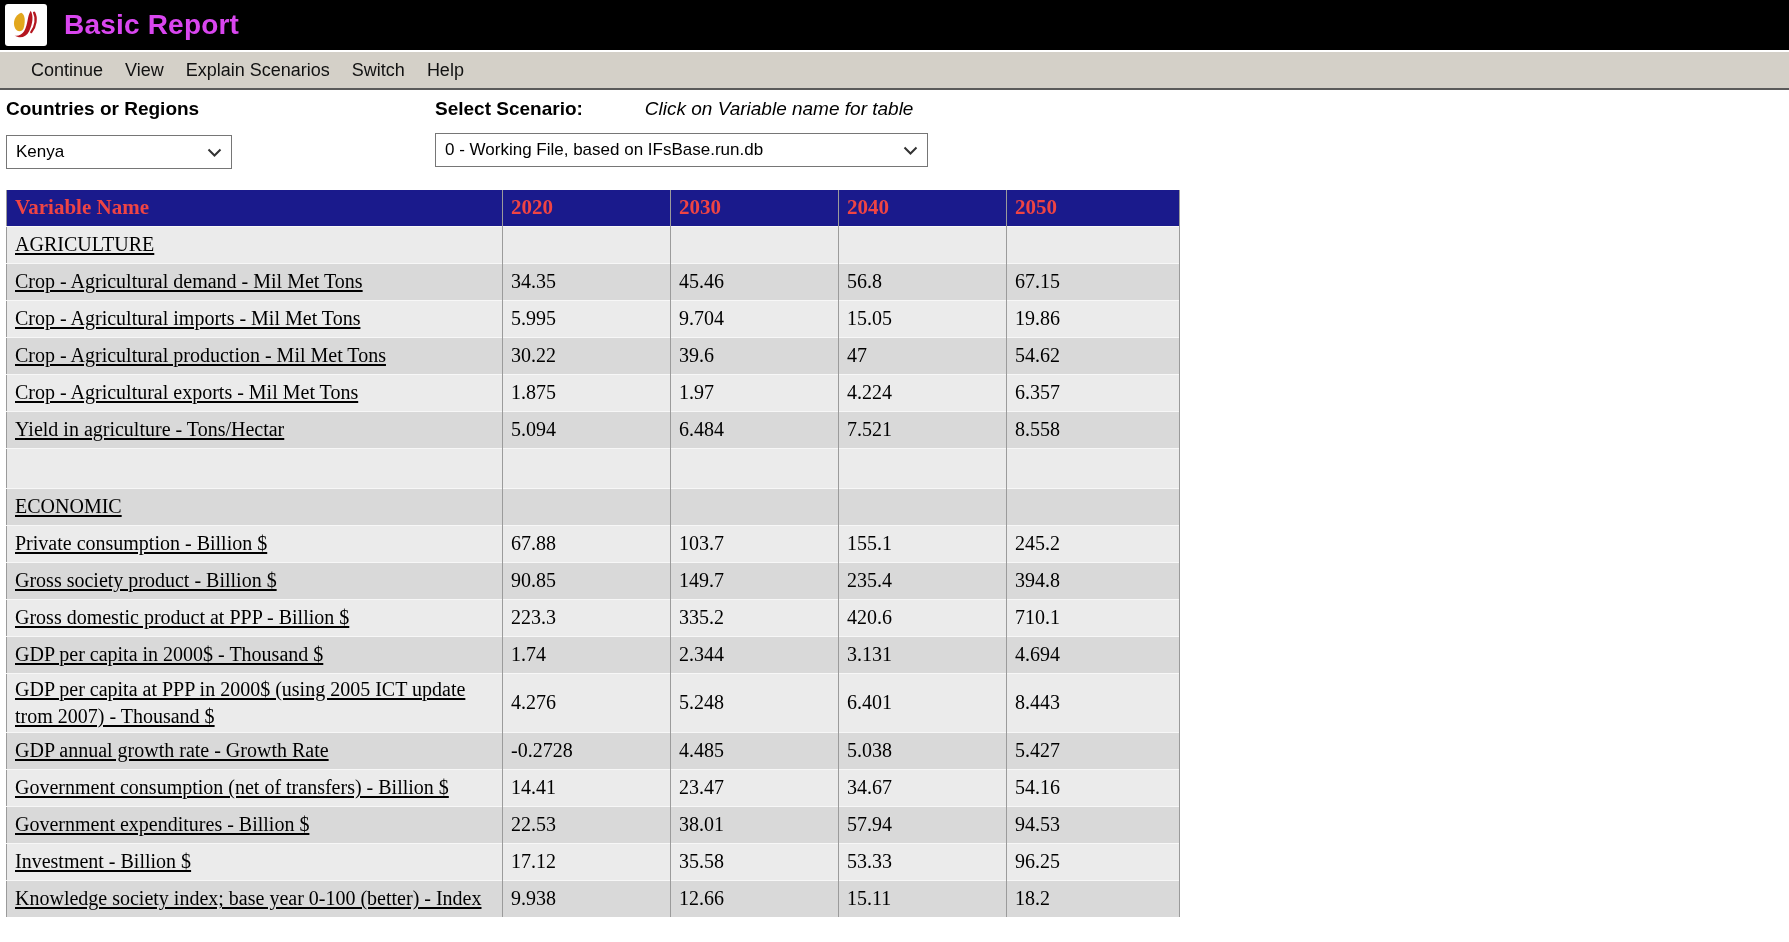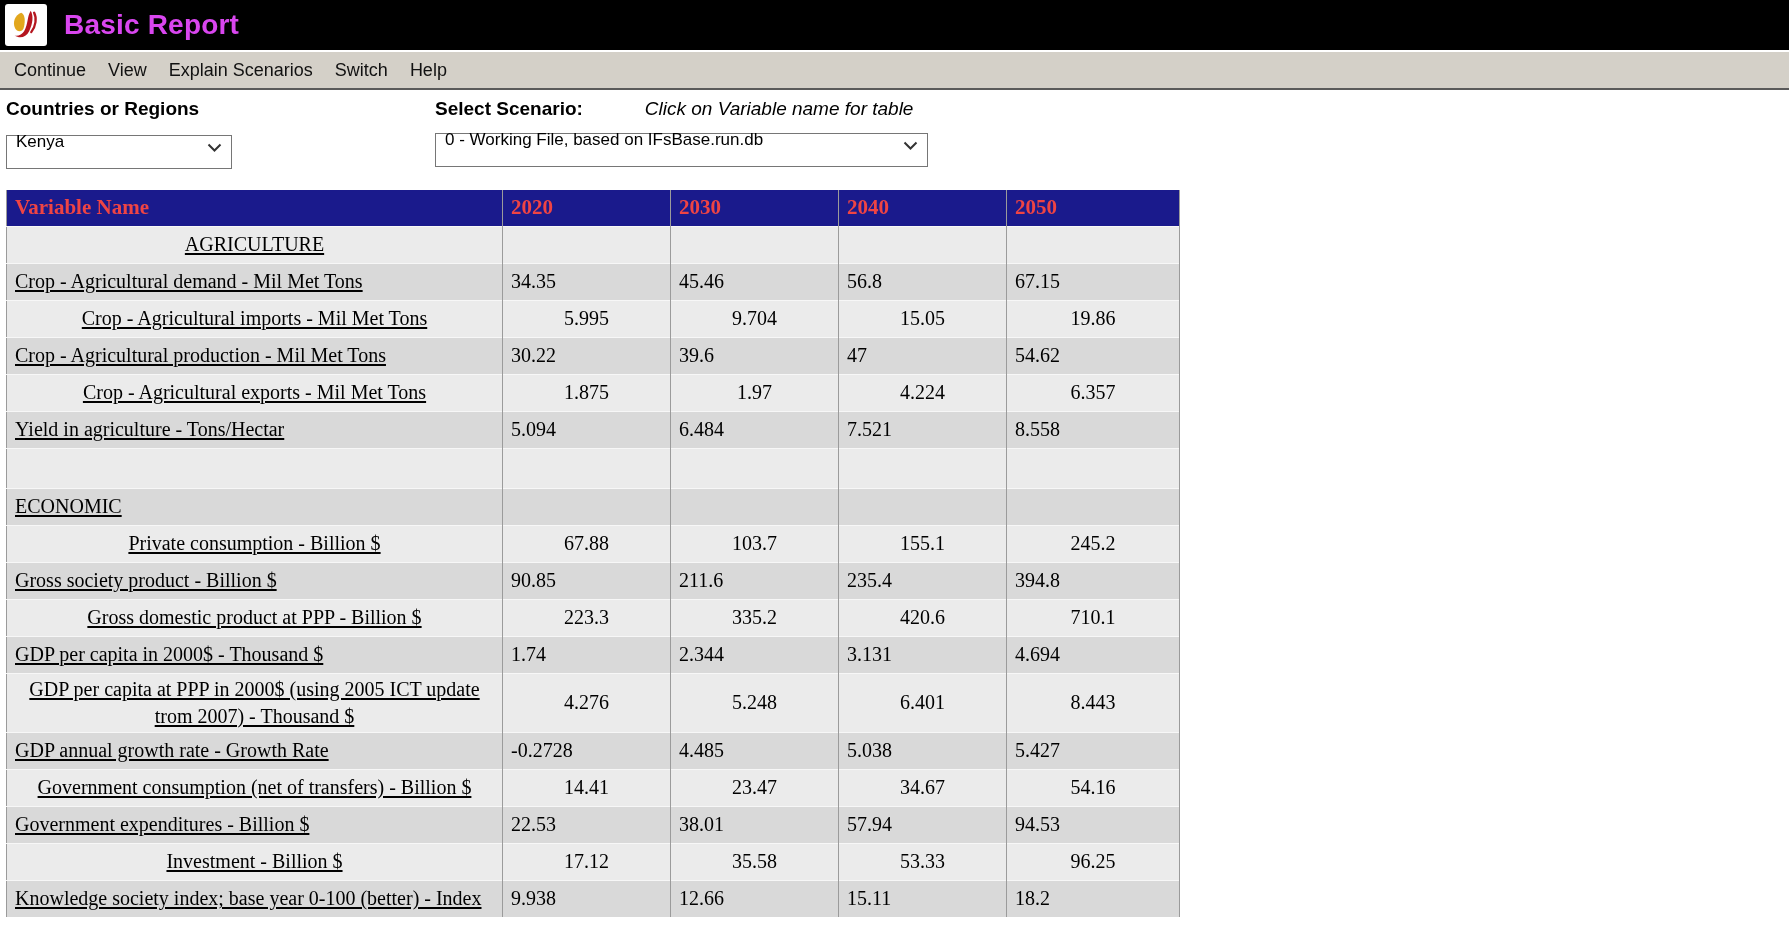--- a/index.html
+++ b/index.html
@@ -27,37 +27,37 @@
   .window-title{
     color:#d946ef;font-size:28px;font-weight:bold;margin-left:17px;
     letter-spacing:.2px;
   }
 
   
   .menubar{
     height:40px;background:var(--menu-bg);
     border-top:2px solid #ffffff;
     border-bottom:2px solid #5a5a5a;
-    display:flex;align-items:center;padding-left:3px;
+    display:flex;align-items:center;padding-left:20px;
   }
   .menu-item{
     font-size:18px;color:#111;padding:0 11px;cursor:default;line-height:36px;
   }
 
   
   .controls{position:relative;height:100px;border-radius:22px;}
   .ctl-group{position:absolute;top:8px;}
   .ctl-left{left:6px;}
   .ctl-right{left:435px;}
   .ctl-label{font-size:19px;font-weight:bold;}
   .ctl-labelrow{display:flex;align-items:baseline;}
   .hint{font-size:19px;font-style:italic;font-weight:normal;margin-left:62px;}
   .selectbox{
     margin-top:15px;height:31px;background:#fff;border:1px solid #767676;
-    display:flex;align-items:flex-end;justify-content:space-between;
+    display:flex;align-items:center;justify-content:space-between;
     padding:16px 9px;font-size:17px;cursor:default;
   }
   .ctl-left .selectbox{width:226px;}
   .ctl-right .selectbox{width:493px;margin-top:13px;}
   .chev svg{display:block;}
 
   
   table.report{
     margin-left:6px;border-collapse:collapse;table-layout:fixed;width:1173px;
     font-family:"Liberation Serif","DejaVu Serif",serif;
@@ -70,21 +70,21 @@
     background:var(--header-bg);color:#ef4444;text-align:left;
     font-size:21px;font-weight:bold;height:36px;padding:2px 8px;
     border-right:1px solid var(--grid-line);
   }
   td{
     font-size:20px;height:37px;padding:2px 8px;vertical-align:middle;
     border-right:1px solid var(--grid-line);
     border-top:1px solid #f7f7f7;
     line-height:1.35;
   }
-  tr.light td{background:var(--row-light);text-align:center;}
+  tr.light td{background:var(--row-light);}
   tr.dark td{background:var(--row-dark);}
   tr.spacer td{height:40px;}
   .varlink{
     text-decoration:underline;text-underline-offset:2px;cursor:pointer;color:#000;
   }
 </style>
 </head>
 <body>
 
 <div class="app">
@@ -214,21 +214,21 @@
         <tr class="light">
           <td><span class="varlink">Private consumption - Billion $</span></td>
           <td class="val">67.88</td>
           <td class="val">103.7</td>
           <td class="val">155.1</td>
           <td class="val">245.2</td>
         </tr>
         <tr class="dark">
           <td><span class="varlink">Gross society product - Billion $</span></td>
           <td class="val">90.85</td>
-          <td class="val">211.6</td>
+          <td class="val">149.7</td>
           <td class="val">235.4</td>
           <td class="val">394.8</td>
         </tr>
         <tr class="light">
           <td><span class="varlink">Gross domestic product at PPP - Billion $</span></td>
           <td class="val">223.3</td>
           <td class="val">335.2</td>
           <td class="val">420.6</td>
           <td class="val">710.1</td>
         </tr>

